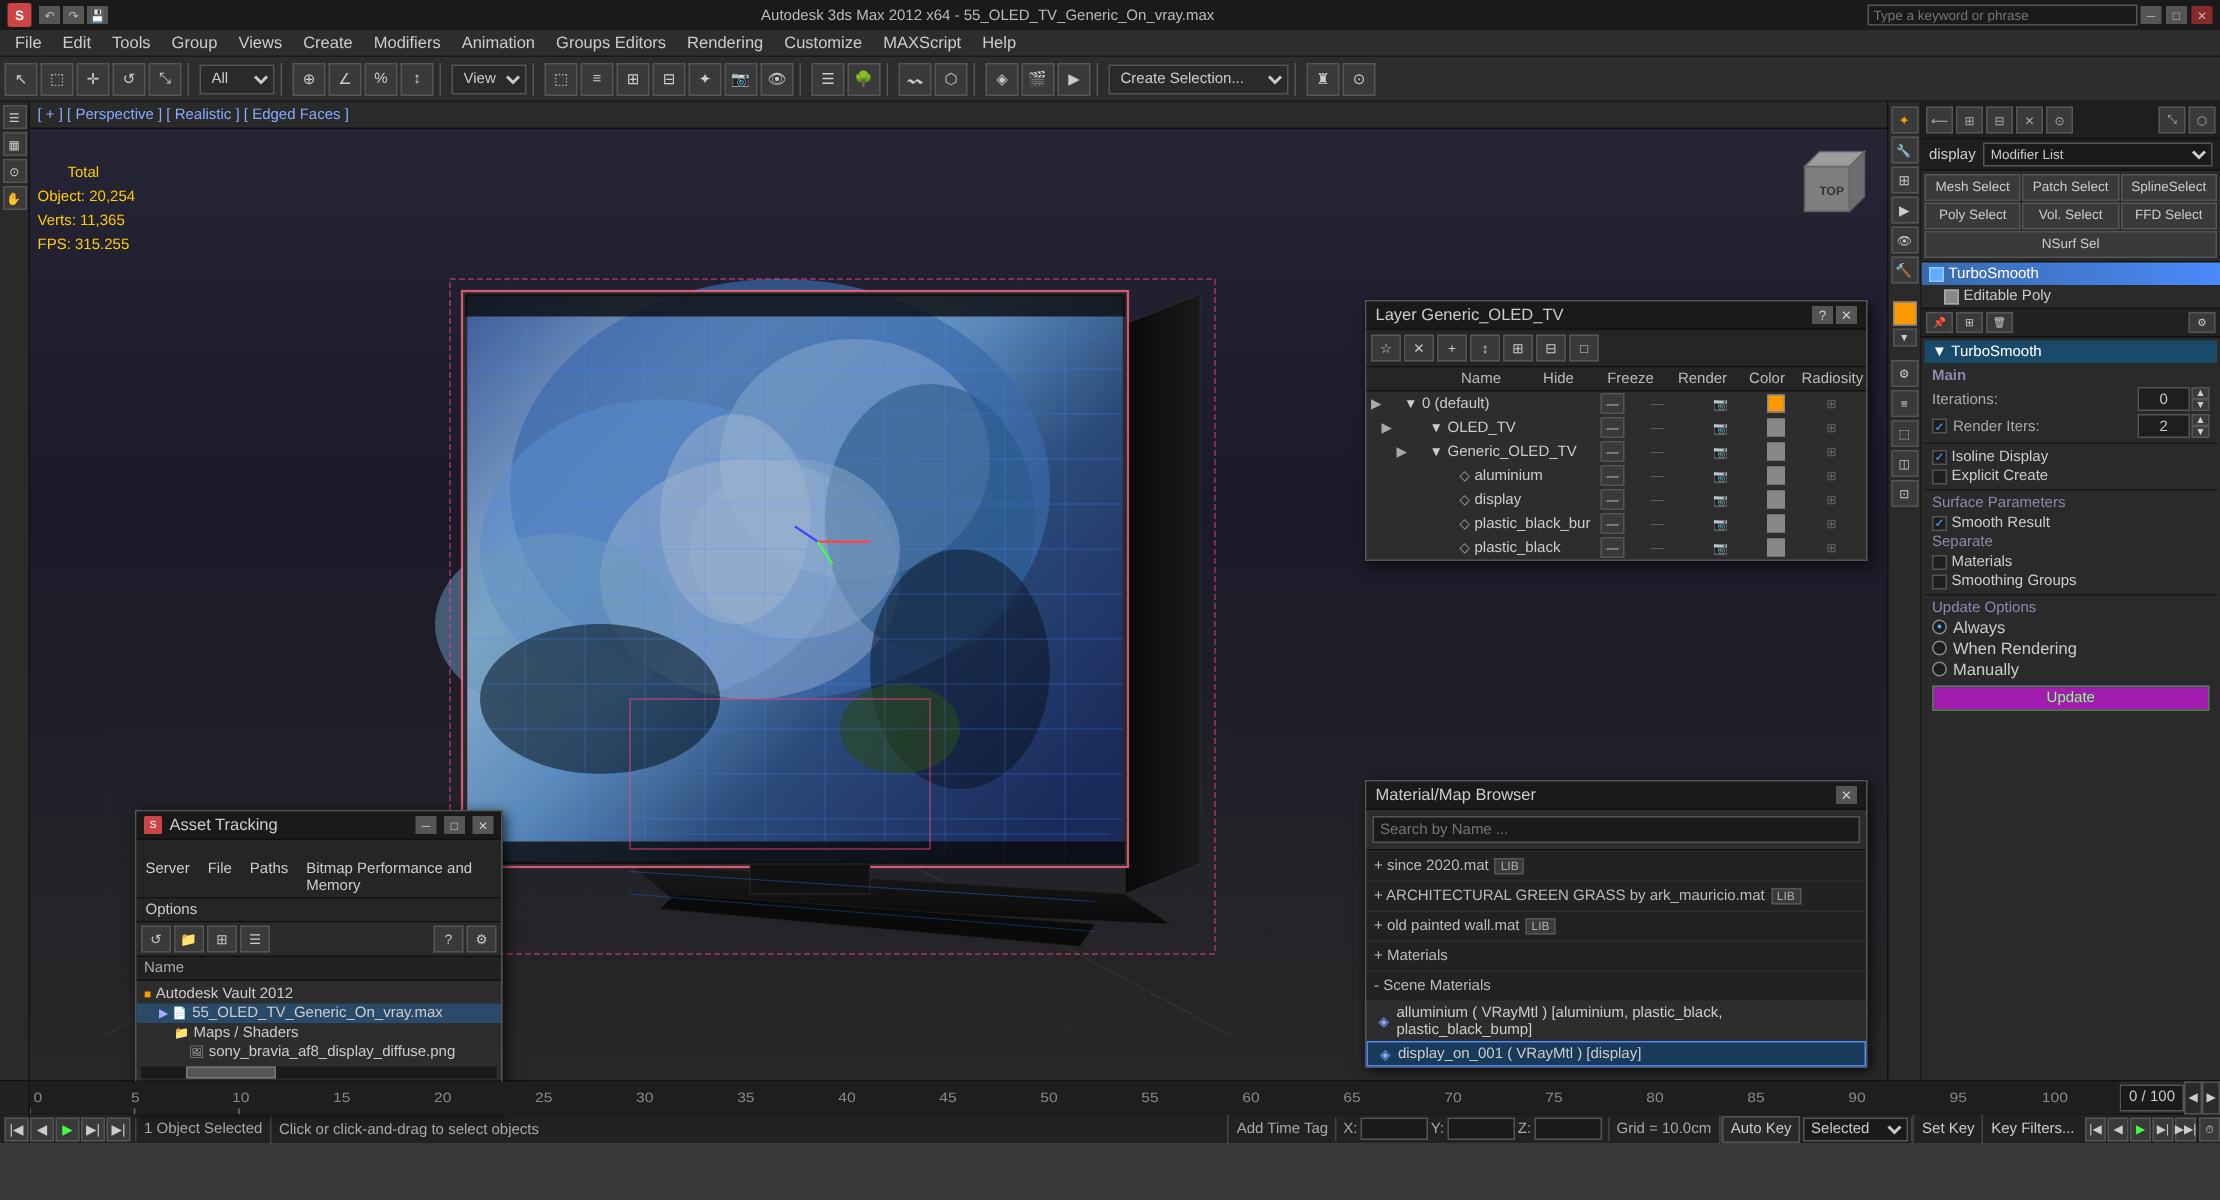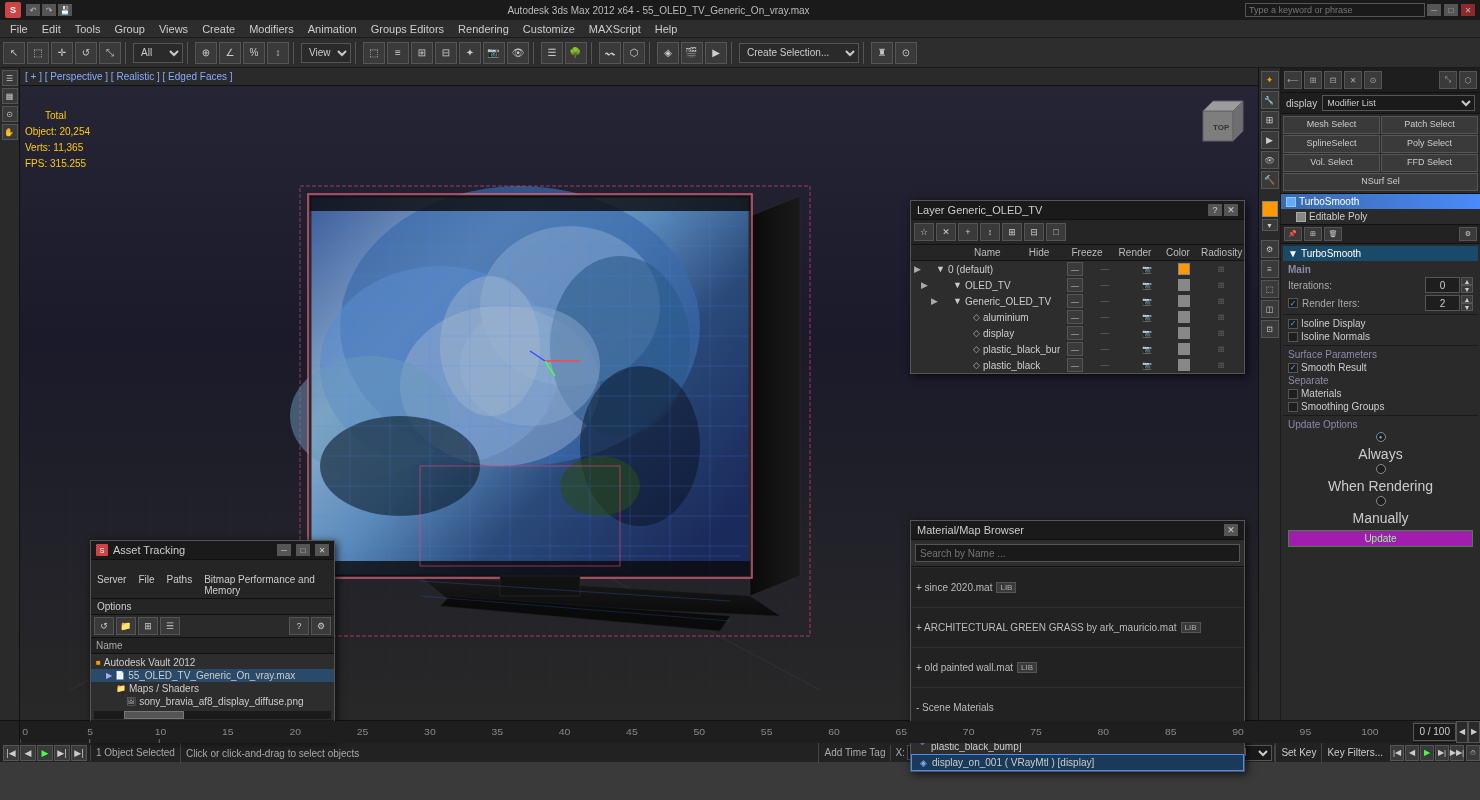--- a/index.html
+++ b/index.html
@@ -86,26 +86,26 @@
     .ap-row { display: flex; align-items: center; padding: 1px 5px; gap: 3px; font-size: 10px; cursor: pointer; }
     .ap-row.selected { background: #2a4a6a; }
     .ap-scrollbar { height: 8px; background: #1a1a1a; position: relative; margin: 1px 3px; }
     .ap-scroll-thumb { position: absolute; height: 8px; background: #555; border: 1px solid #777; width: 60px; left: 30px; top: 0; }
     .ap-status { background: #1a1a1a; padding: 2px 5px; font-size: 10px; color: #aaa; }
     
     
     #mat-panel { position: absolute; top: 520px; left: 910px; width: 335px; background: #2d2d2d; border: 1px solid #555; box-shadow: 2px 2px 8px rgba(0,0,0,0.7); }
     .mat-search { padding: 4px; border-bottom: 1px solid #111; }
     .mat-search input { width: 100%; height: 18px; background: #1a1a1a; border: 1px solid #555; color: #ccc; font-size: 10px; padding: 0 4px; }
-    .mat-section { background: #222; padding: 14px 5px; font-size: 10px; color: #bbb; margin: 1px 0; cursor: pointer; display: flex; align-items: center; gap: 4px; }
+    .mat-section { background: #222; padding: 4px 5px; font-size: 10px; color: #bbb; margin: 1px 0; cursor: pointer; display: flex; align-items: center; gap: 4px; }
     .mat-badge { background: #3a3a3a; border: 1px solid #555; color: #aaa; font-size: 8px; padding: 0 3px; }
     .mat-item { display: flex; align-items: center; padding: 2px 8px; gap: 5px; font-size: 10px; cursor: pointer; }
     .mat-item.selected { background: #1a3a5a; border: 1px solid #4a8afa; }
     
-    .rb-row { display: flex; align-items: center; padding: 1px 5px; gap: 4px; font-size: 14px; flex-direction: column; }
+    .rb-row { display: flex; align-items: flex-start; padding: 1px 5px; gap: 4px; font-size: 11px; }
     .rb { width: 10px; height: 10px; border-radius: 50%; border: 1px solid #888; background: #1e1e1e; display: flex; align-items: center; justify-content: center; cursor: pointer; }
     .rb.checked { background: #1e1e1e; }
     .rb.checked::after { content: '●'; font-size: 6px; color: #4af; }
     
     .cp-divider { height: 1px; background: #1a1a1a; margin: 2px 0; }
     
     .bottom-controls { display: flex; align-items: center; height: 20px; background: #222; border-top: 1px solid #111; }
     .bc-item { padding: 0 5px; border-right: 1px solid #444; font-size: 10px; color: #aaa; height: 20px; display: flex; align-items: center; white-space: nowrap; }
     .bc-dropdown { height: 16px; background: #1a1a1a; border: 1px solid #555; color: #ccc; font-size: 10px; min-width: 70px; }
   </style>
@@ -384,21 +384,21 @@
       <div style="flex:1;"></div>
       <div class="cp-icon">⤡</div>
       <div class="cp-icon">⬡</div>
     </div>
 
     <div style="padding:2px 5px;background:#1e1e1e;border-bottom:1px solid #111;display:flex;justify-content:space-between;align-items:center;">
       <span style="color:#ccc;font-size:10px;">display</span>
       <select style="height:16px;background:#1a1a1a;border:1px solid #555;color:#ccc;font-size:9px;flex:1;margin-left:5px;"><option>Modifier List</option></select>
     </div>
 
-    <div style="display:grid;grid-template-columns:1fr 1fr;gap:1px;padding:2px;">
+    <div style="display:grid;grid-template-columns:1fr 1fr 1fr;gap:1px;padding:2px;">
       <div class="cp-btn">Mesh Select</div>
       <div class="cp-btn">Patch Select</div>
       <div class="cp-btn">SplineSelect</div>
       <div class="cp-btn">Poly Select</div>
       <div class="cp-btn">Vol. Select</div>
       <div class="cp-btn">FFD Select</div>
       <div class="cp-btn" style="grid-column:1/-1;">NSurf Sel</div>
     </div>
 
     <div style="height:1px;background:#111;"></div>
@@ -454,21 +454,21 @@
       </div>
 
       <div class="cp-divider"></div>
 
       <div class="cp-checkbox-row">
         <div class="cp-checkbox cp-checked"></div>
         <span>Isoline Display</span>
       </div>
       <div class="cp-checkbox-row">
         <div class="cp-checkbox"></div>
-        <span>Isoline Normals</span>
+        <span>Explicit Create</span>
       </div>
 
       <div class="cp-divider"></div>
 
       <div style="font-size:10px;color:#8a8aaa;padding:1px 5px;">Surface Parameters</div>
       <div class="cp-checkbox-row">
         <div class="cp-checkbox cp-checked"></div>
         <span>Smooth Result</span>
       </div>
 
@@ -690,20 +690,23 @@
       <span>+ since 2020.mat</span>
       <span class="mat-badge">LIB</span>
     </div>
     <div class="mat-section">
       <span>+ ARCHITECTURAL GREEN GRASS by ark_mauricio.mat</span>
       <span class="mat-badge">LIB</span>
     </div>
     <div class="mat-section">
       <span>+ old painted wall.mat</span>
       <span class="mat-badge">LIB</span>
+    </div>
+    <div class="mat-section">
+      <span>+ Materials</span>
     </div>
     <div class="mat-section">
       <span>- Scene Materials</span>
     </div>
 
     <div class="mat-item">
       <span style="font-size:9px;color:#8af;">◈</span>
       <span style="font-size:10px;">alluminium ( VRayMtl ) [aluminium, plastic_black, plastic_black_bump]</span>
     </div>
     <div class="mat-item selected">

